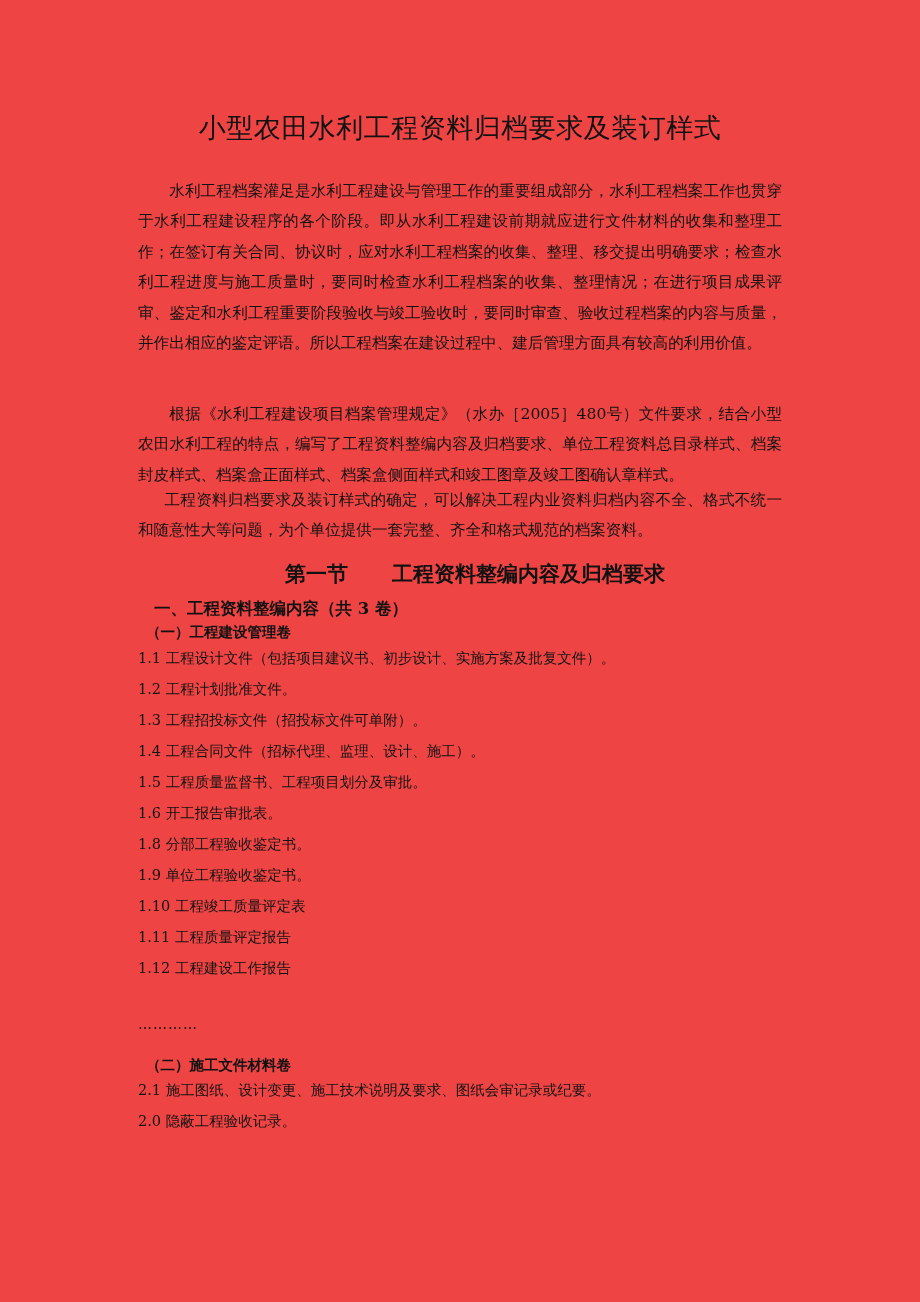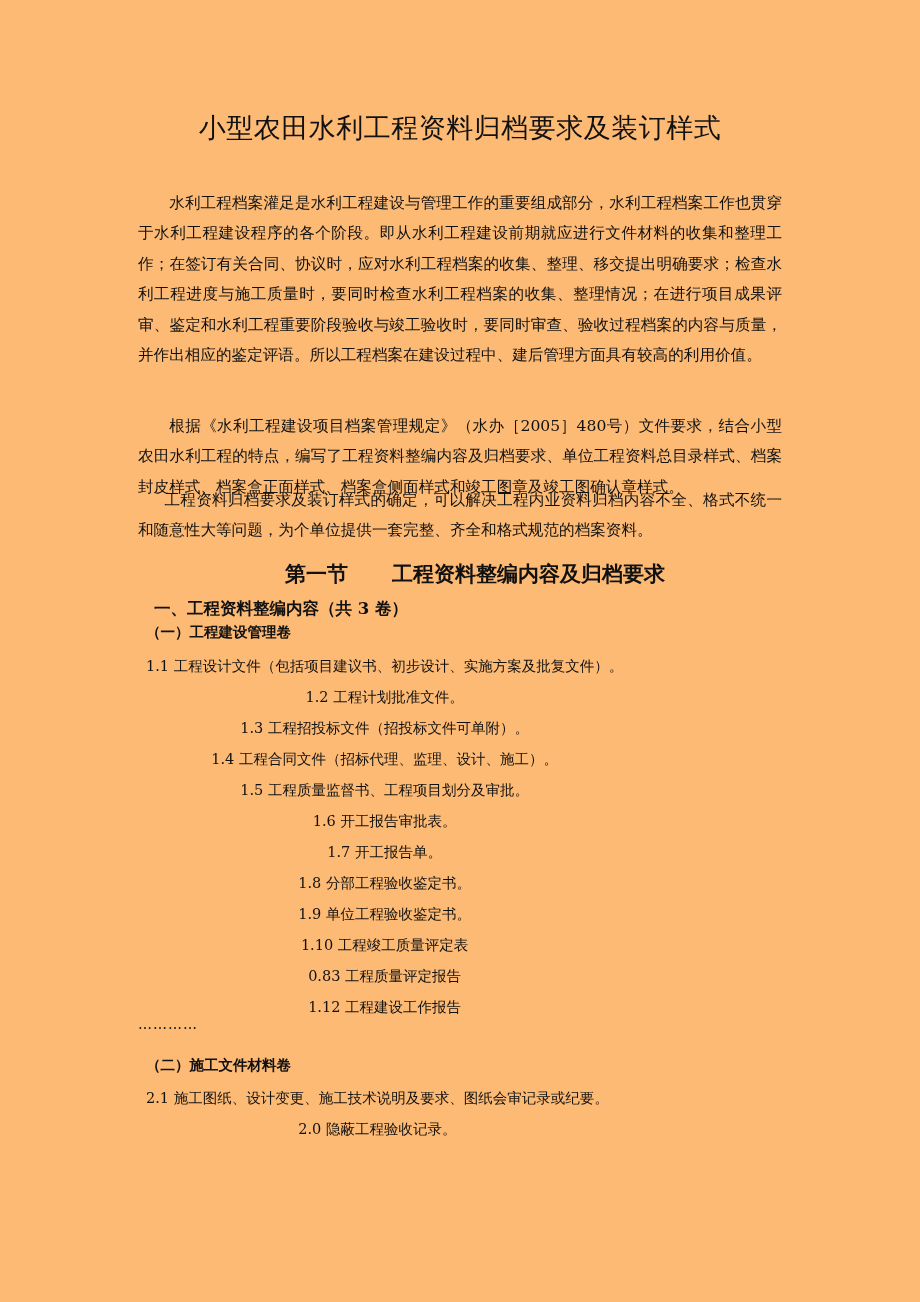--- a/index.html
+++ b/index.html
@@ -1,29 +1,29 @@
 <!DOCTYPE html>
 <html><head>
 <meta charset="utf-8">
 <style>
   html, body { margin: 0; padding: 0; background: #ffffff; }
   body { width: 920px; height: 1302px; position: relative; overflow: hidden;
          font-family: "DejaVu Serif", "Liberation Serif", serif; color: #111; }
-  .page { position: absolute; left: 0; top: 0; width: 920px; height: 1302px; background: #fdba74; }
+  .page { position: absolute; left: 0; top: 0; width: 920px; height: 1302px; background: #ef4444; }
   .title { position: absolute; left: 0; width: 920px; top: 108px; text-align: center;
            font-size: 27px; line-height: 40px; font-weight: normal; letter-spacing: 0.5px; margin: 0; }
   .para { position: absolute; left: 138px; width: 644px; font-size: 15.6px; line-height: 30.4px;
           text-align: justify; margin: 0; }
-  .indent { text-indent: 2em; margin-top: 12px; }
+  .indent { text-indent: 2em; }
   .indent-s { text-indent: 1.7em; font-family: Liberation Serif, serif; }
   .section { position: absolute; left: 0; width: 920px; top: 543px; text-align: center;
              font-size: 21px; line-height: 32px; font-weight: bold; margin: 15px; white-space: pre; }
   .h2 { position: absolute; left: 138px; top: 580px; font-size: 16.5px; line-height: 26px; font-weight: bold; margin: 16px; }
   .h3 { position: absolute; left: 138px; font-size: 14.5px; line-height: 24px; font-weight: bold; margin: 8px; }
-  .list { position: absolute; left: 138px; margin: 8px; padding: 0; list-style: none; font-size: 14.5px; text-align: center; }
+  .list { position: absolute; left: 138px; margin: 0; padding: 0; list-style: none; font-size: 14.5px; }
   .list li { height: 31px; line-height: 31px; white-space: nowrap; }
   .ellipsis { position: absolute; left: 138px; top: 1012px; font-size: 14px; letter-spacing: 1px; line-height: 24px; }
 </style>
 </head>
 <body>
 
 <div class="page">
 
   <h1 class="title">小型农田水利工程资料归档要求及装订样式</h1>
 
@@ -39,25 +39,24 @@
 
   <h4 class="h3" style="top:612px;">（一）工程建设管理卷</h4>
 
   <ul class="list" style="top:643px;">
     <li>1.1 工程设计文件（包括项目建议书、初步设计、实施方案及批复文件）。</li>
     <li>1.2 工程计划批准文件。</li>
     <li>1.3 工程招投标文件（招投标文件可单附）。</li>
     <li>1.4 工程合同文件（招标代理、监理、设计、施工）。</li>
     <li>1.5 工程质量监督书、工程项目划分及审批。</li>
     <li>1.6 开工报告审批表。</li>
-    <li>1.7 开工报告单。</li>
     <li>1.8 分部工程验收鉴定书。</li>
     <li>1.9 单位工程验收鉴定书。</li>
     <li>1.10 工程竣工质量评定表</li>
-    <li>0.83 工程质量评定报告</li>
+    <li>1.11 工程质量评定报告</li>
     <li>1.12 工程建设工作报告</li>
   </ul>
 
   <div class="ellipsis">…………</div>
 
   <h4 class="h3" style="top:1045px;">（二）施工文件材料卷</h4>
 
   <ul class="list" style="top:1075px;">
     <li>2.1 施工图纸、设计变更、施工技术说明及要求、图纸会审记录或纪要。</li>
     <li>2.0 隐蔽工程验收记录。</li>

